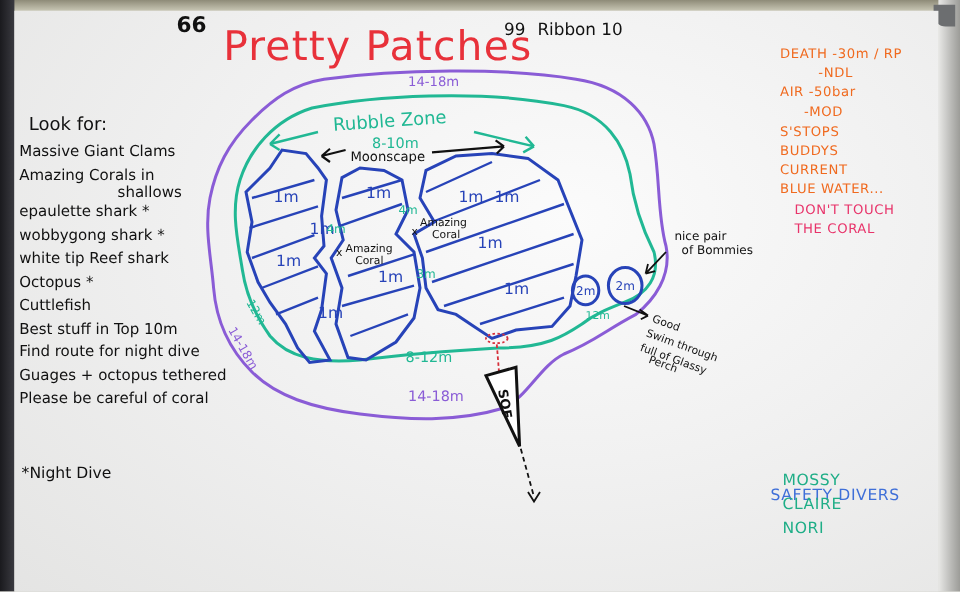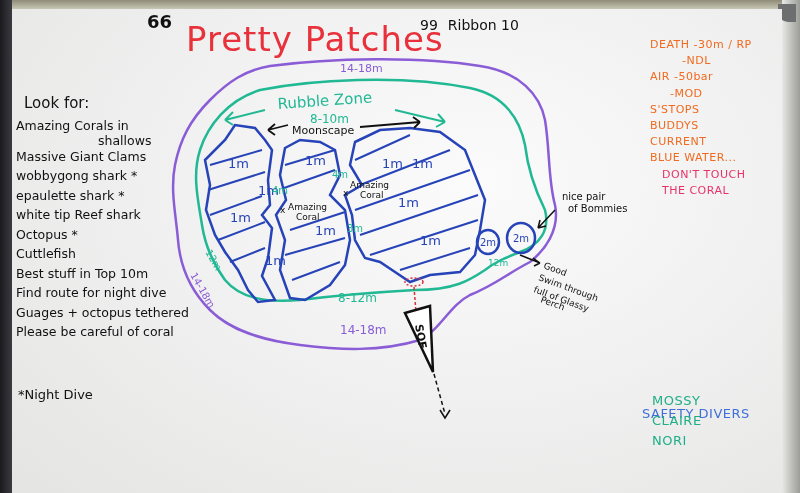--- a/index.html
+++ b/index.html
@@ -49,24 +49,24 @@
 
 <div class="board">
   <span class="hand quote-open">66</span>
   <span class="hand title">Pretty Patches</span>
   <span class="hand ribbon">
     <span class="ribbon-quote">99</span><span>Ribbon 10</span>
   </span>
 
   <span class="hand lookfor-title">Look for:</span>
   <ul class="lookfor-list">
+    <li><span>Massive Giant Clams</span></li>
     <li><span>Amazing Corals in</span><span class="sub">shallows</span></li>
-    <li><span>Massive Giant Clams</span></li>
+    <li><span>epaulette shark *</span></li>
     <li><span>wobbygong shark *</span></li>
-    <li><span>epaulette shark *</span></li>
     <li><span>white tip Reef shark</span></li>
     <li><span>Octopus *</span></li>
     <li><span>Cuttlefish</span></li>
     <li><span>Best stuff in Top 10m</span></li>
     <li><span>Find route for night dive</span></li>
     <li><span>Guages + octopus tethered</span></li>
     <li><span>Please be careful of coral</span></li>
   </ul>
   <span class="hand night-dive">*Night Dive</span>
 

